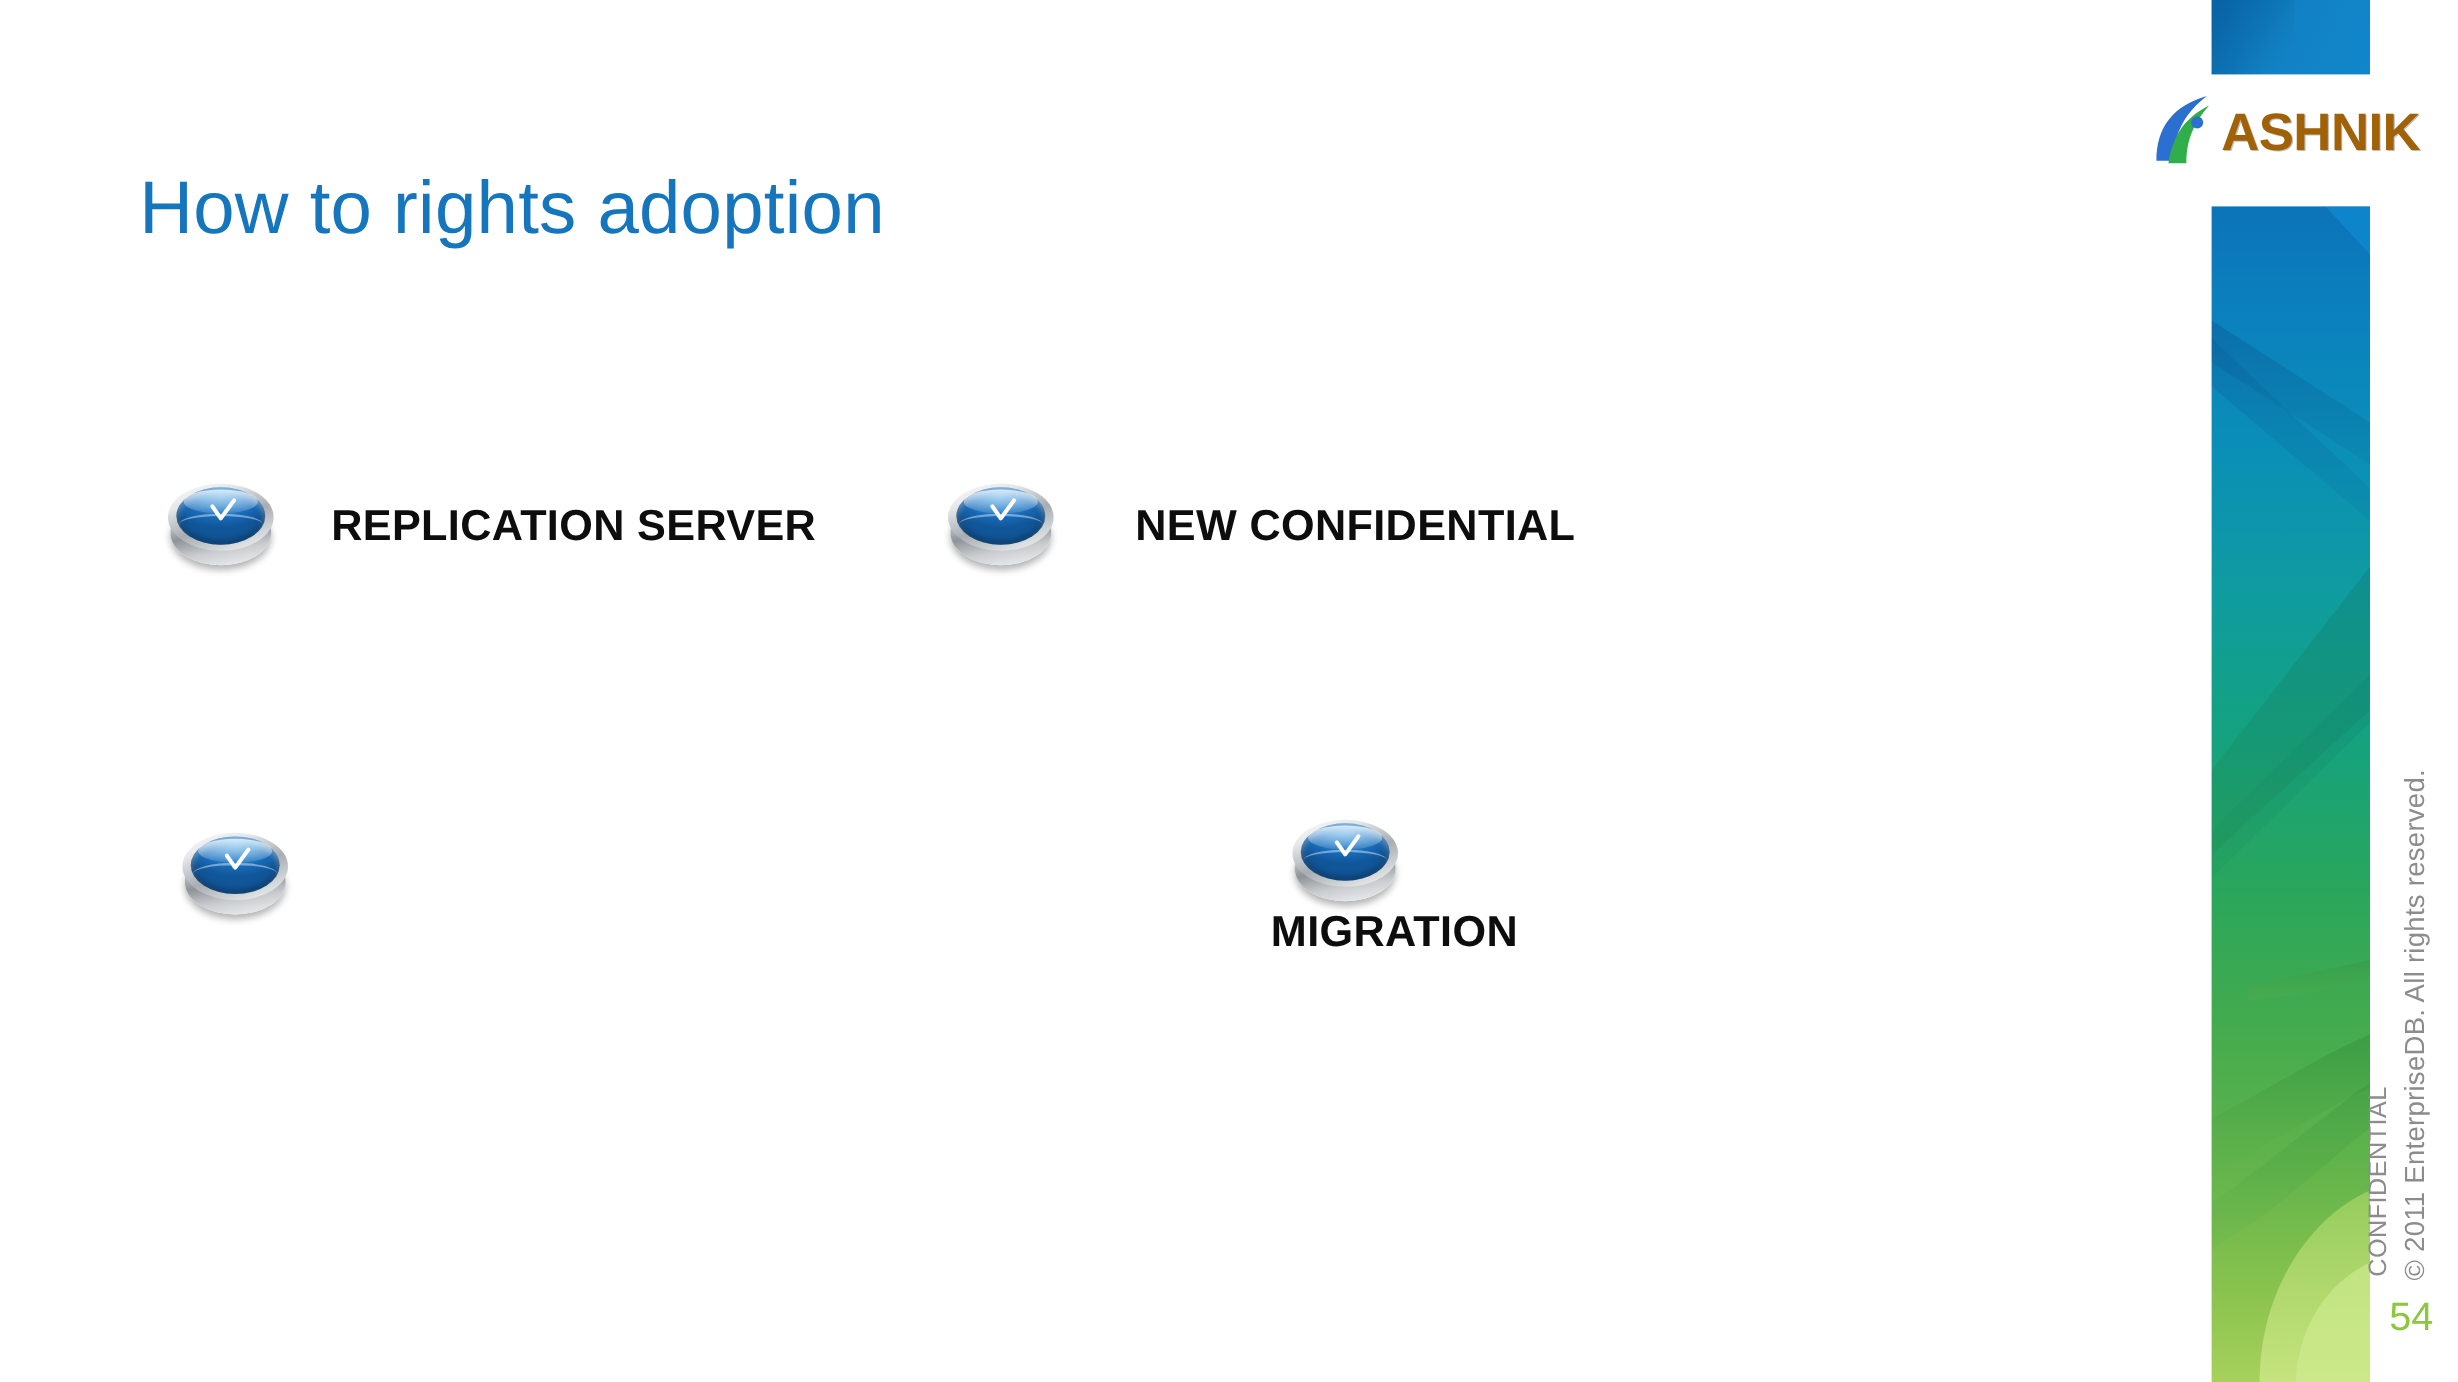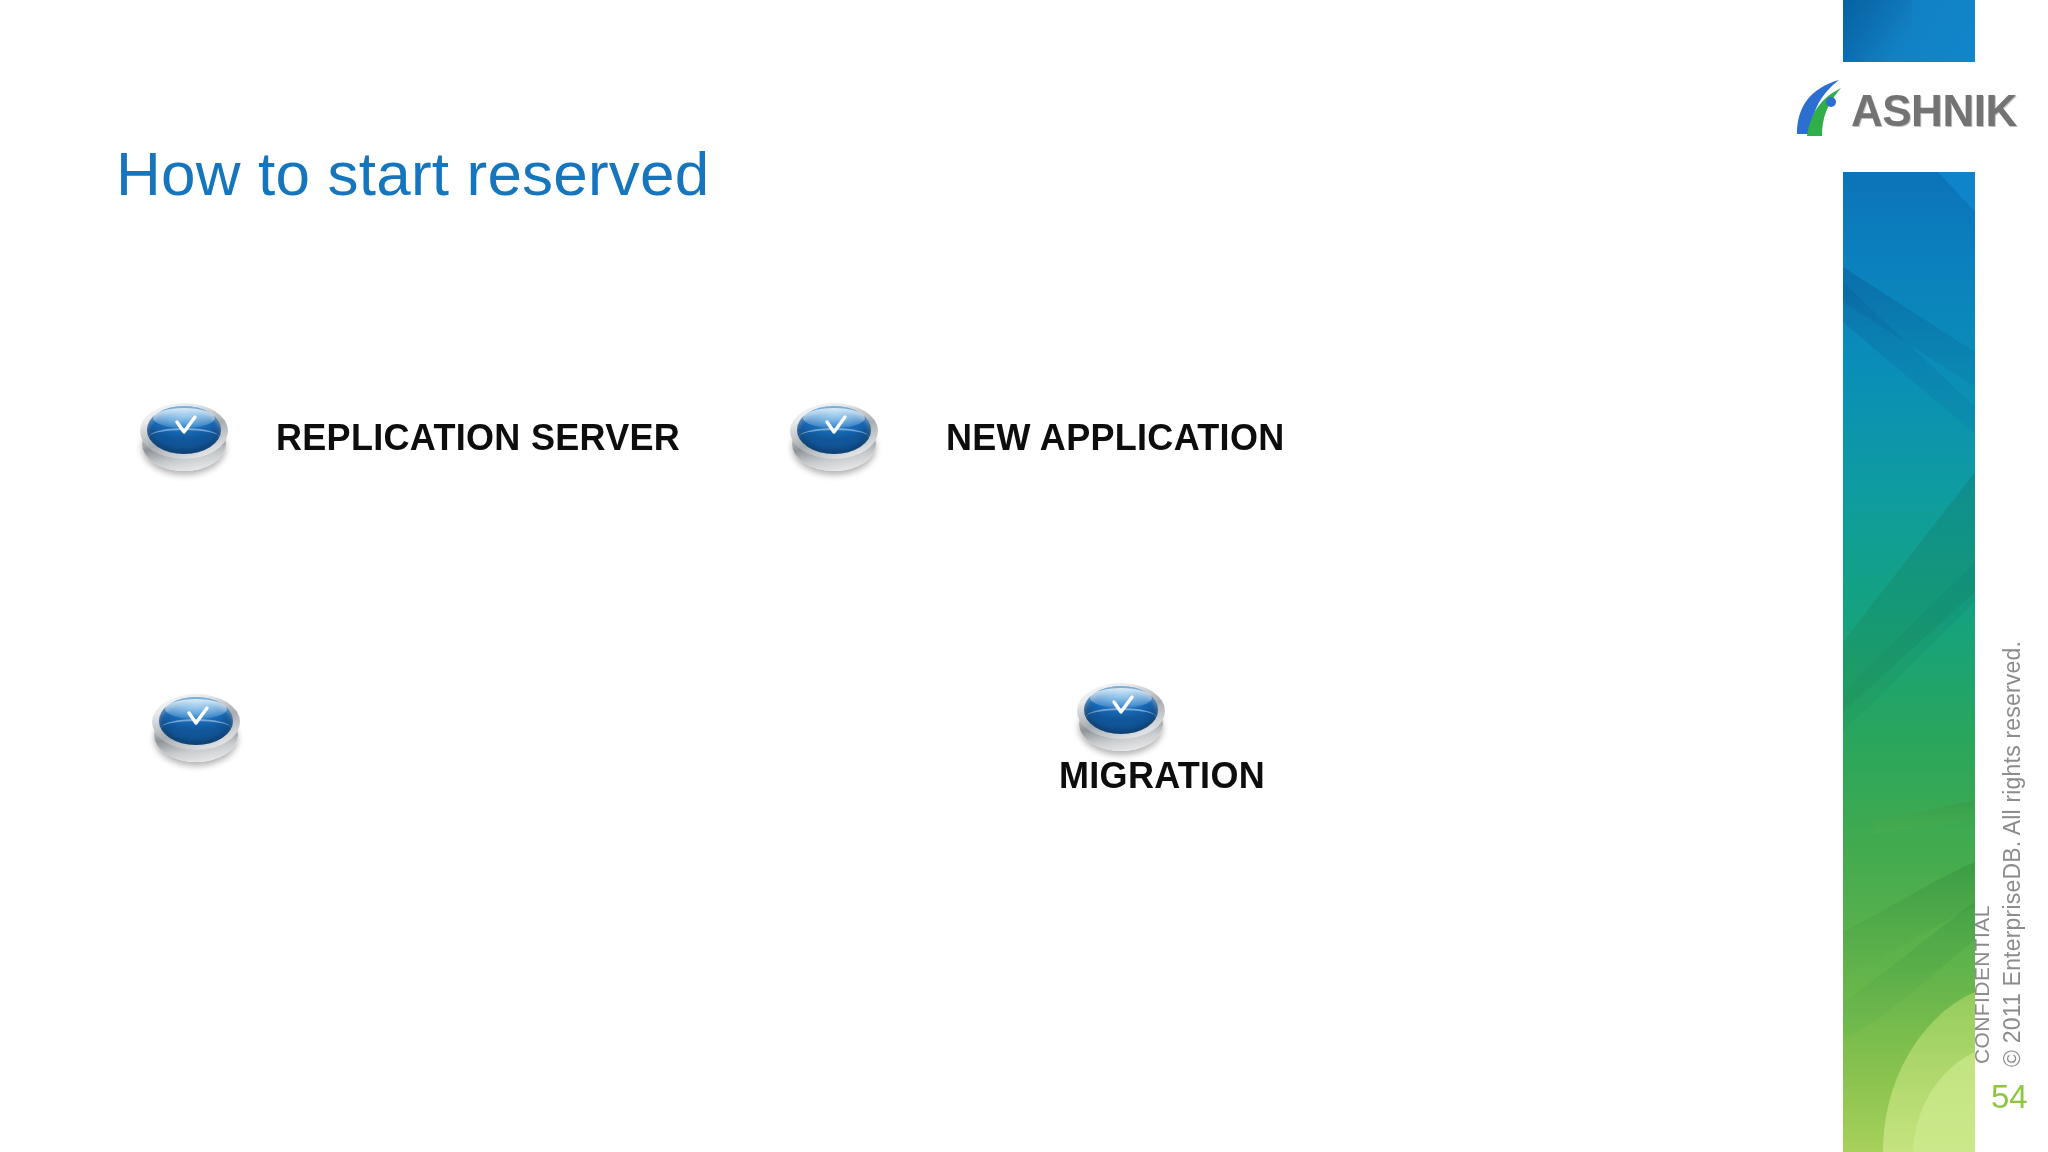--- a/index.html
+++ b/index.html
@@ -195,21 +195,21 @@
     top: 0px;
     width: 66px;
     height: 62px;
   }
   .logo .wordmark {
     position: absolute;
     left: 56px;
     top: 8px;
     font-size: 44px;
     font-weight: bold;
-    color: #737373;
+    color: #a16207;
     letter-spacing: -0.5px;
     font-family: "Liberation Sans", sans-serif;
     text-shadow: 1px 1px 0 rgba(0,0,0,0.25);
   }
 
   
   .vtext {
     position: absolute;
     color: #8c8c8c;
     font-size: 23px;
@@ -238,21 +238,21 @@
     font-size: 33px;
     color: #8DC63F;
     font-family: "Liberation Sans", sans-serif;
   }
 </style>
 </head>
 <body>
 
 <div class="slide">
 
-  <div class="slide-title">How to start reserved</div>
+  <div class="slide-title">How to rights adoption</div>
 
   <div class="content">
 
     <div class="row">
 
       <div class="item col-a pad-0">
         <span class="disc">
           <span class="base"></span>
           <span class="rim"></span>
           <span class="face"></span>
@@ -273,21 +273,21 @@
           <span class="rim"></span>
           <span class="face"></span>
           <span class="gloss"></span>
           <span class="equator"></span>
           <span class="tick">
             <svg width="26" height="26" viewBox="0 0 26 26">
               <path d="M4 9 L11 19 L22 4" fill="none" stroke="#ffffff" stroke-width="3.4" stroke-linecap="round" stroke-linejoin="round"></path>
             </svg>
           </span>
         </span>
-        <span class="item-label gap-b">NEW APPLICATION</span>
+        <span class="item-label gap-b">NEW CONFIDENTIAL</span>
       </div>
 
     </div>
 
     <div class="row">
 
       <div class="item col-a pad-2">
         <span class="disc">
           <span class="base"></span>
           <span class="rim"></span>

